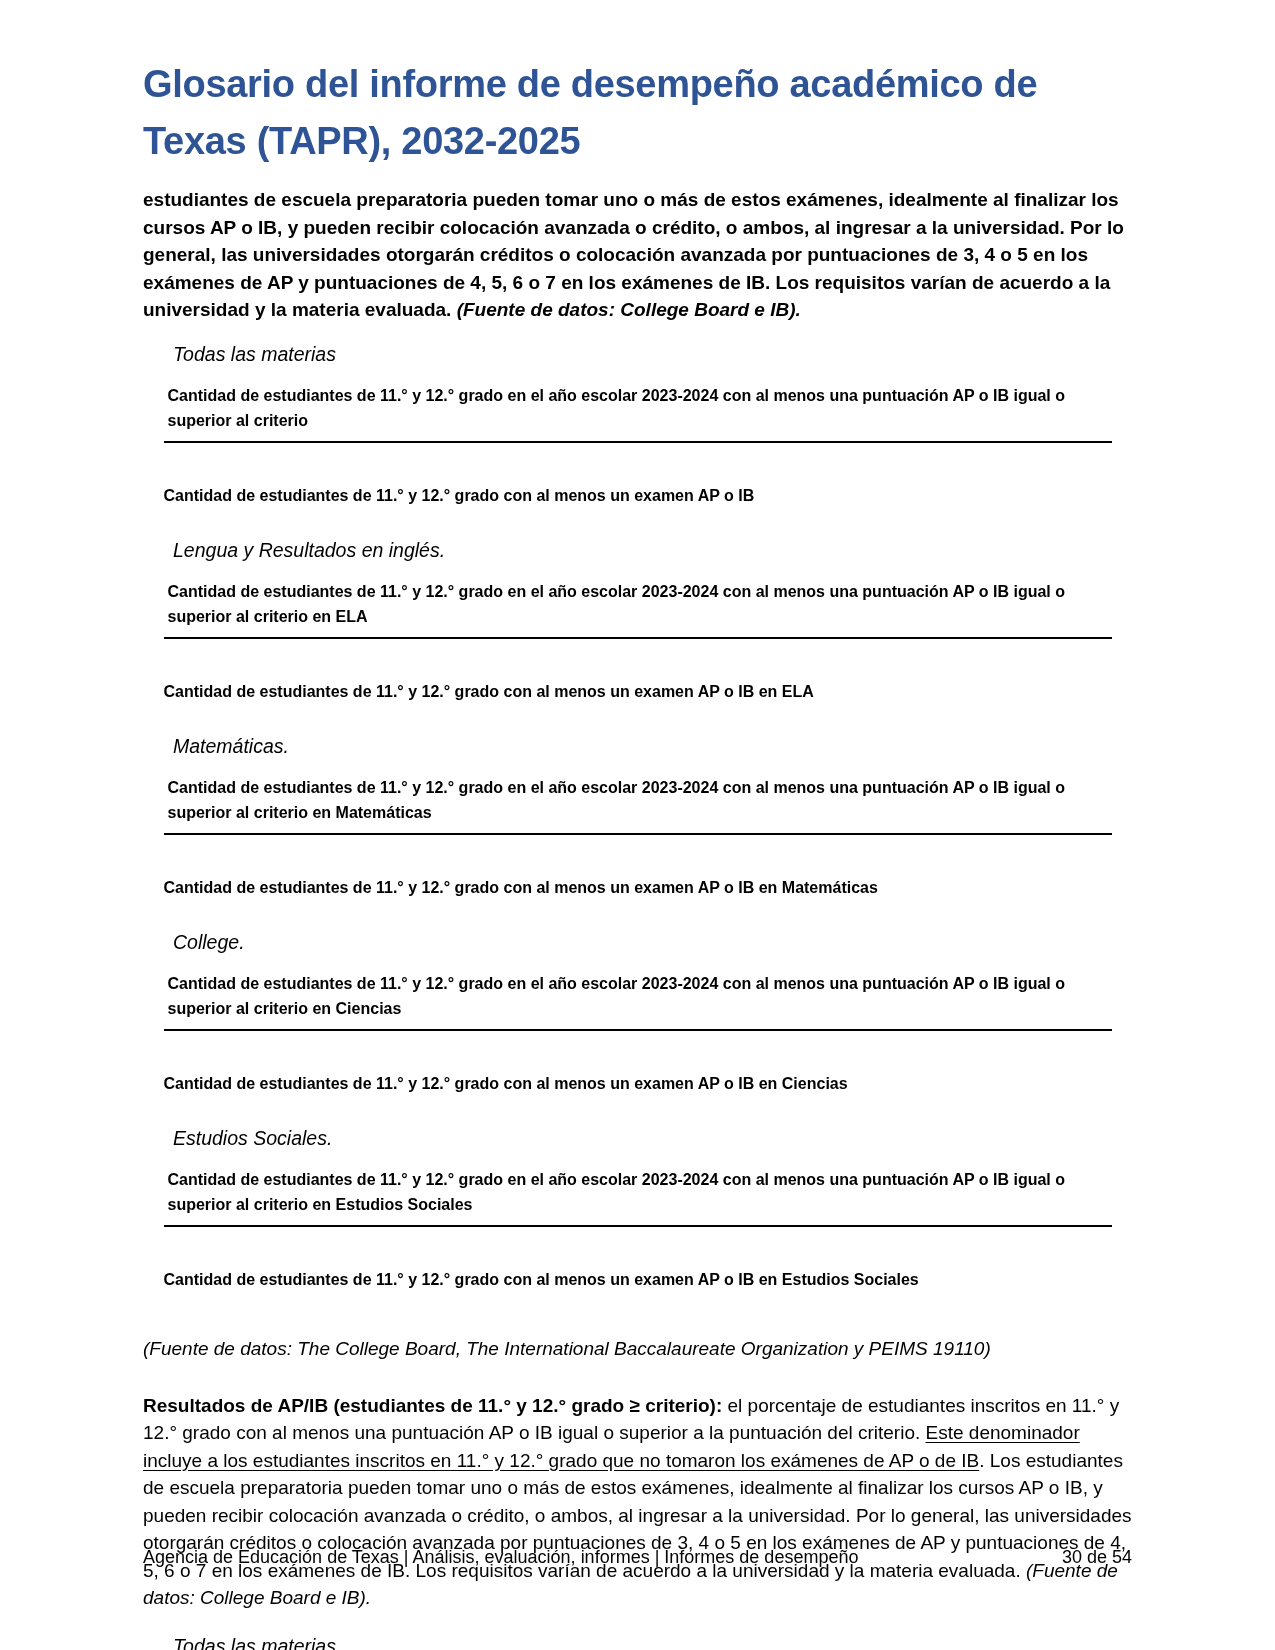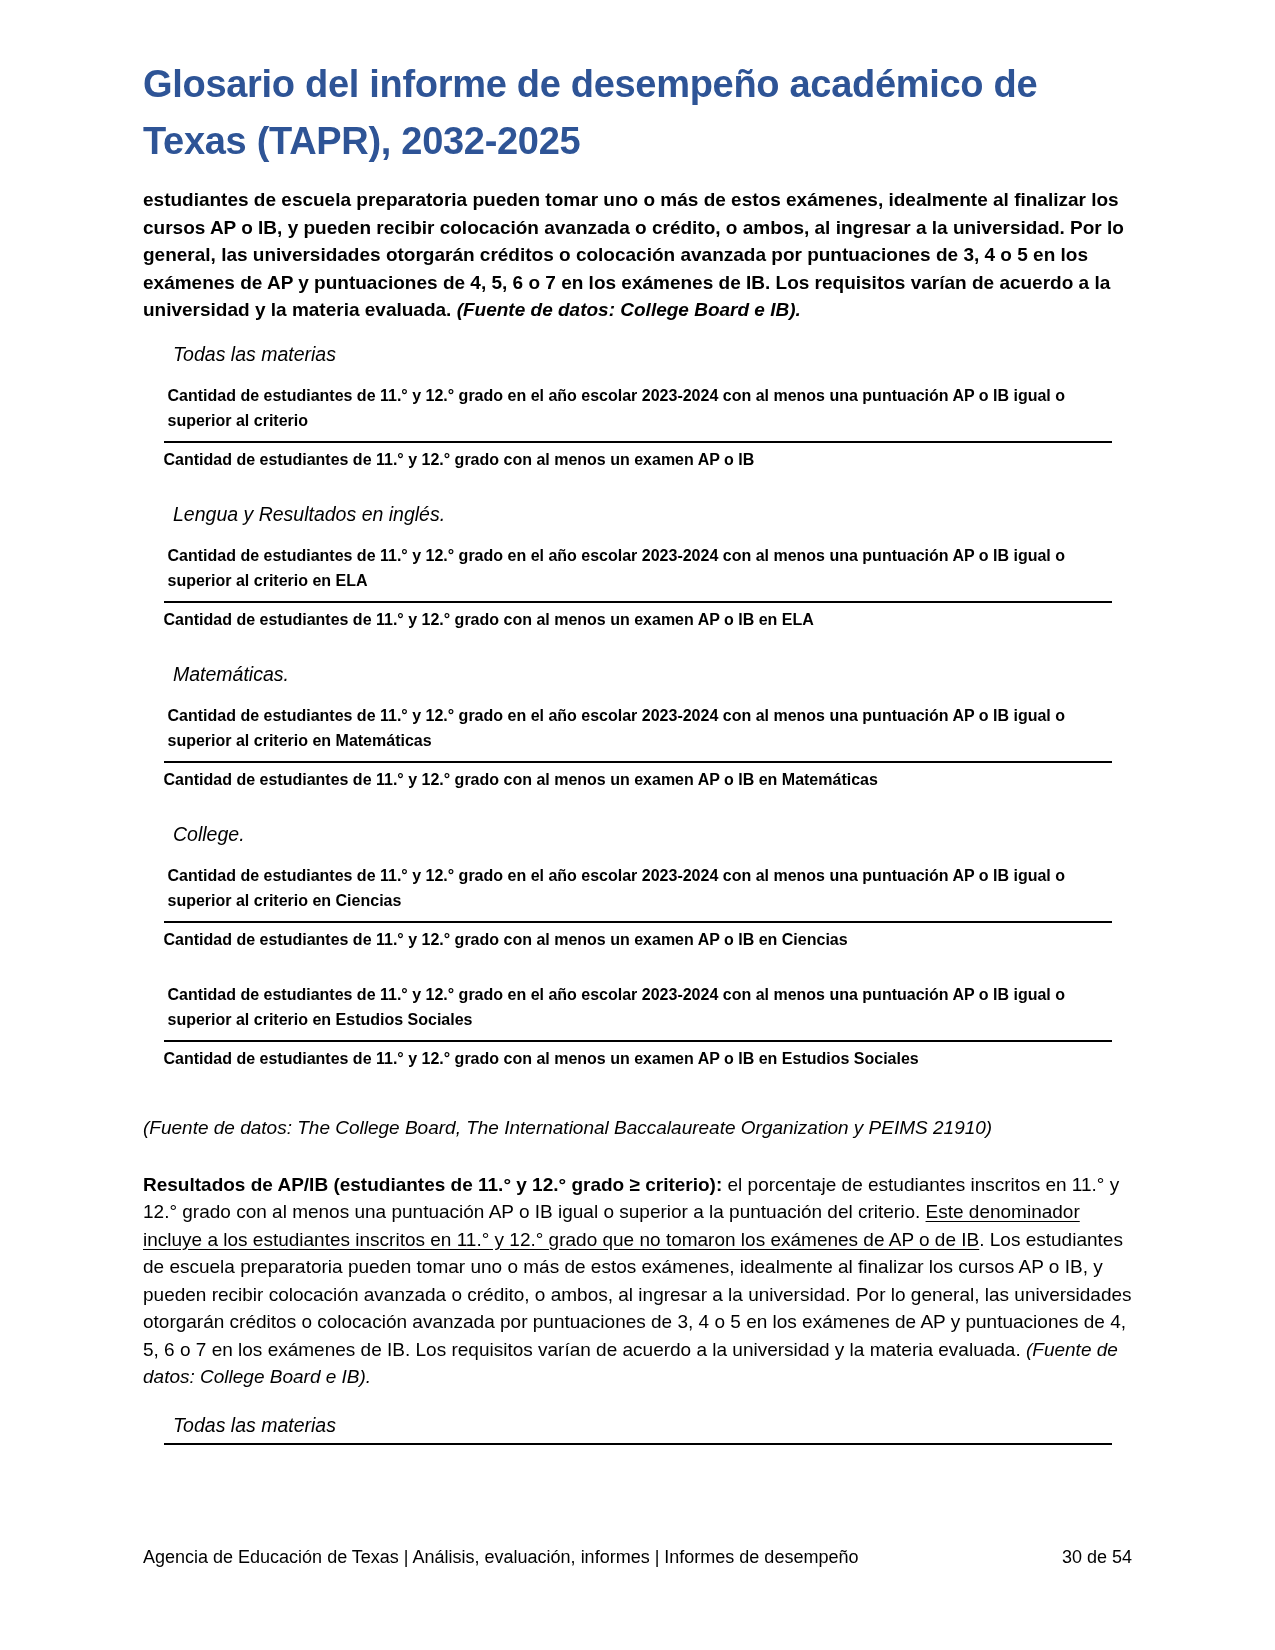--- a/index.html
+++ b/index.html
@@ -32,21 +32,21 @@
     margin: 6px 0 17px 30px;
   }
   .fraction {
     width: 948px; margin: 0 auto; 
     font-weight: bold; font-size: 16px; line-height: 25px;
   }
   .numerator {
     padding: 0 4px 8px 4px;
     border-bottom: 2px solid #000000;
   }
-  .denominator { padding-top: 4px; }
+  .denominator { padding-top: 4px; margin-top: 36px; }
   .sources-line {
     font-style: italic; font-size: 19px; line-height: 26px;
     margin: 44px 0 0 0;
   }
   .apib-par { margin-top: 30px; }
   .next-section { margin-top: 22px; }
   .next-section .subject-heading { margin-bottom: 6px; }
   .rule {
     width: 948px; margin: 0 auto;
     border-bottom: 2px solid #000000; height: 0;
@@ -94,29 +94,30 @@
 
     <div class="section">
       <div class="subject-heading">College.</div>
       <div class="fraction">
         <div class="numerator">Cantidad de estudiantes de 11.° y 12.° grado en el año escolar 2023-2024 con al menos una puntuación AP o IB igual o superior al criterio en Ciencias</div>
         <div class="denominator">Cantidad de estudiantes de 11.° y 12.° grado con al menos un examen AP o IB en Ciencias</div>
       </div>
     </div>
 
     <div class="section">
+      <div class="subject-heading">Estudios Sociales.</div>
       <div class="fraction">
         <div class="numerator">Cantidad de estudiantes de 11.° y 12.° grado en el año escolar 2023-2024 con al menos una puntuación AP o IB igual o superior al criterio en Estudios Sociales</div>
         <div class="denominator">Cantidad de estudiantes de 11.° y 12.° grado con al menos un examen AP o IB en Estudios Sociales</div>
       </div>
     </div>
 
   </div>
 
-  <p class="body-par sources-line">(Fuente de datos: The College Board, The International Baccalaureate Organization y PEIMS 21910)</p>
+  <p class="body-par sources-line">(Fuente de datos: The College Board, The International Baccalaureate Organization y PEIMS 19110)</p>
 
   <p class="body-par apib-par"><span class="lead-bold">Resultados de AP/IB (estudiantes de 11.° y 12.° grado ≥ criterio):</span><span> el porcentaje de estudiantes inscritos en 11.° y 12.° grado con al menos una puntuación AP o IB igual o superior a la puntuación del criterio. </span><span class="ul">Este denominador incluye a los estudiantes inscritos en 11.° y 12.° grado que no tomaron los exámenes de AP o de IB</span><span>. Los estudiantes de escuela preparatoria pueden tomar uno o más de estos exámenes, idealmente al finalizar los cursos AP o IB, y pueden recibir colocación avanzada o crédito, o ambos, al ingresar a la universidad. Por lo general, las universidades otorgarán créditos o colocación avanzada por puntuaciones de 3, 4 o 5 en los exámenes de AP y puntuaciones de 4, 5, 6 o 7 en los exámenes de IB. Los requisitos varían de acuerdo a la universidad y la materia evaluada. </span><span class="em">(Fuente de datos: College Board e IB).</span></p>
 
   <div class="next-section">
     <div class="subject-heading">Todas las materias</div>
     <div class="rule"></div>
   </div>
 
 </div>
 

